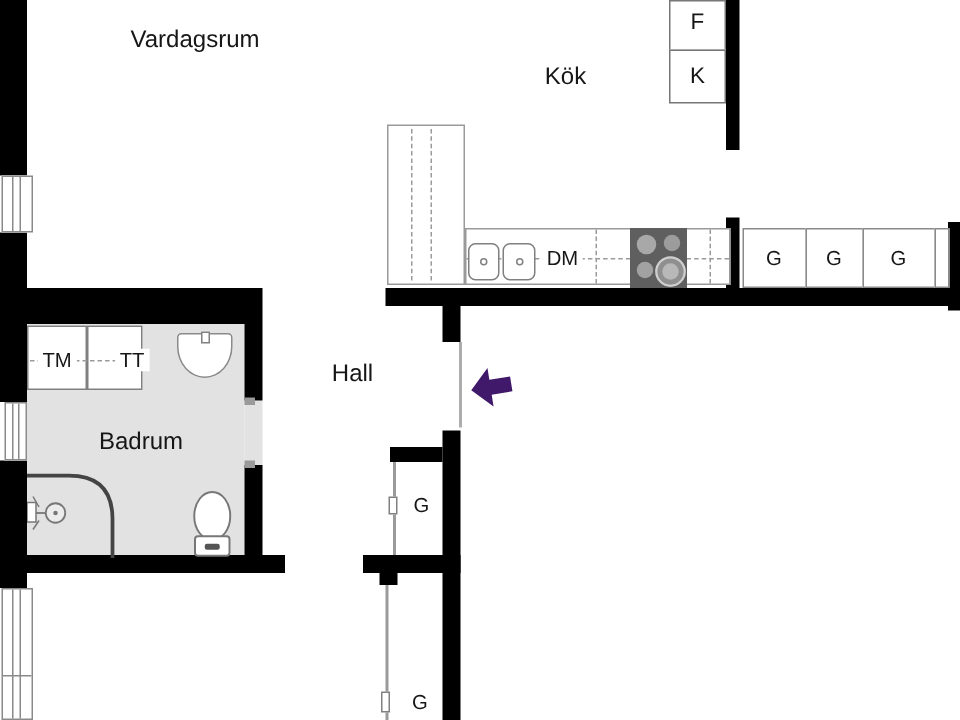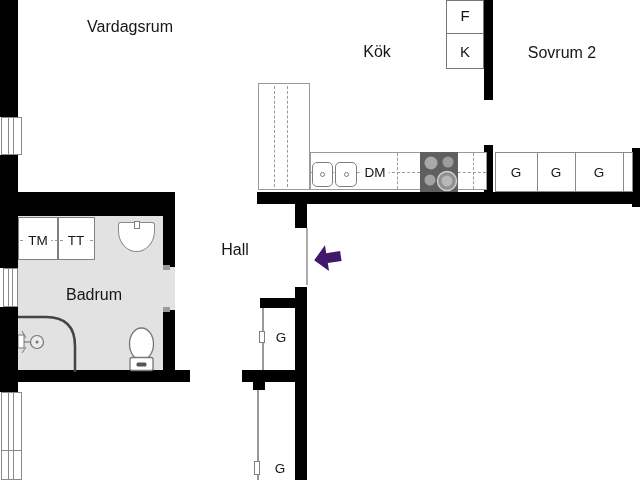--- a/index.html
+++ b/index.html
@@ -125,28 +125,27 @@
   </svg>
 
   <div class="doorline" style="left:262px;top:308px;width:2px;height:62px;background:#9a9a9a;"></div>
   <div class="box" style="left:259px;top:331px;width:6px;height:12px;"></div>
 
   <div class="doorline" style="left:257px;top:390px;width:2px;height:90px;background:#9a9a9a;"></div>
   <div class="box" style="left:254px;top:461px;width:6px;height:14px;"></div>
 
   <span class="label room" style="left:130px;top:27px;">Vardagsrum</span>
   <span class="label room" style="left:377px;top:52px;">Kök</span>
-  <span class="label room" style="left:562px;top:53px;">Sovrum 2</span>
   <span class="label room" style="left:94px;top:295px;">Badrum</span>
   <span class="label room" style="left:235px;top:250px;">Hall</span>
 
   <span class="label appl" style="left:465px;top:15px;font-size:15px;">F</span>
   <span class="label appl" style="left:465px;top:51px;font-size:15px;">K</span>
   <span class="label appl onwhite" style="left:375px;top:172px;">DM</span>
   <span class="label appl onwhite" style="left:38px;top:240px;">TM</span>
-  <span class="label appl onwhite" style="left:76px;top:240px;">TT</span>
+  <span class="label appl onwhite" style="left:88px;top:240px;">TT</span>
   <span class="label appl" style="left:516px;top:172px;">G</span>
   <span class="label appl" style="left:556px;top:172px;">G</span>
   <span class="label appl" style="left:599px;top:172px;">G</span>
   <span class="label appl" style="left:281px;top:337px;">G</span>
   <span class="label appl" style="left:280px;top:468px;">G</span>
 
 </div>
 
 </body></html>

